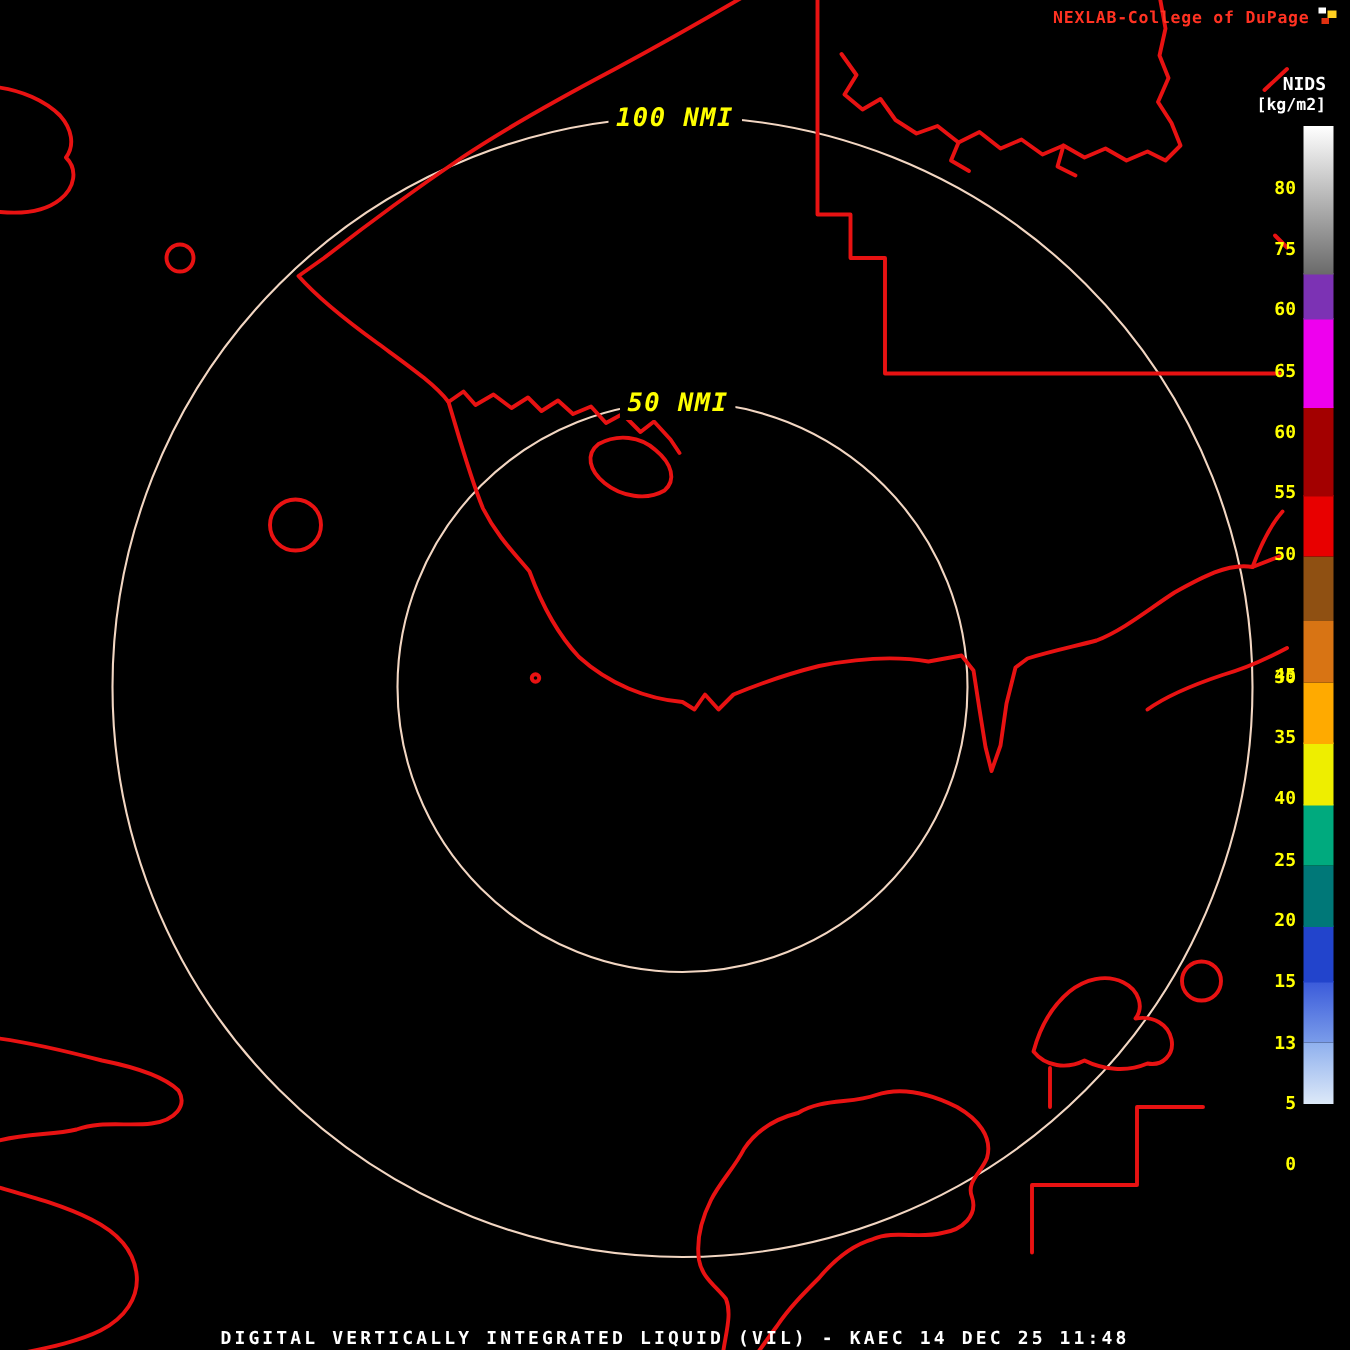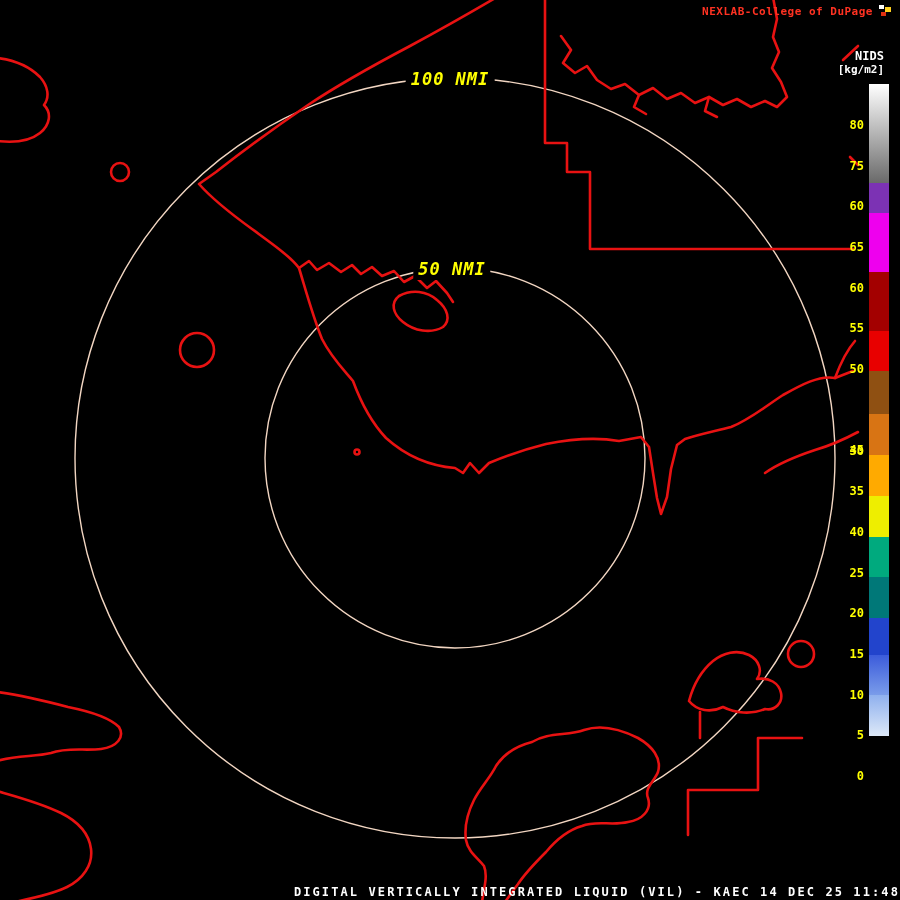--- a/index.html
+++ b/index.html
@@ -40,21 +40,21 @@
     color: var(--legend-text, #ffffff); font-size:11px; font-weight:bold;
   }
   .colorbar { position:absolute; left:869px; top:84px; width:20px; height:709px; }
   .cb-seg { position:absolute; left:0; width:100%; }
   .colorbar-ticks { position:absolute; inset:0; pointer-events:none; }
   .cb-tick {
     position:absolute; right:36px; width:34px; text-align:right;
     color: var(--tick-label, #ffff00); font-size:12px; font-weight:bold; line-height:16px;
   }
   .status {
-    position:absolute; bottom:1px; left:0; width:100%; text-align:right;
+    position:absolute; bottom:1px; left:0; width:100%; text-align:center;
     color: var(--status-text, #ffffff);
     font-size:12px; font-weight:bold; letter-spacing:2.1px; white-space:nowrap;
   }
 </style>
 </head>
 <body>
 
 <div class="screen">
 
   <svg class="map-svg" viewBox="0 0 900 900">
@@ -126,19 +126,19 @@
       <div class="cb-tick" style="top: 279.75px;">60</div>
       <div class="cb-tick" style="top: 320.438px;">55</div>
       <div class="cb-tick" style="top: 361.125px;">50</div>
       <div class="cb-tick" style="top: 401.812px; margin-top: 40px;">45</div>
       <div class="cb-tick" style="top: 442.5px;">30</div>
       <div class="cb-tick" style="top: 483.188px;">35</div>
       <div class="cb-tick" style="top: 523.875px;">40</div>
       <div class="cb-tick" style="top: 564.562px;">25</div>
       <div class="cb-tick" style="top: 605.25px;">20</div>
       <div class="cb-tick" style="top: 645.938px; text-align: right;">15</div>
-      <div class="cb-tick" style="top: 686.625px;">10</div>
+      <div class="cb-tick" style="top: 686.625px;">13</div>
       <div class="cb-tick" style="top: 727.312px;">5</div>
       <div class="cb-tick" style="top: 768px;">0</div>
     </div>
 
   <div class="status">DIGITAL VERTICALLY INTEGRATED LIQUID (VIL) - KAEC 14 DEC 25 11:48</div>
 </div>
 
 </body></html>

